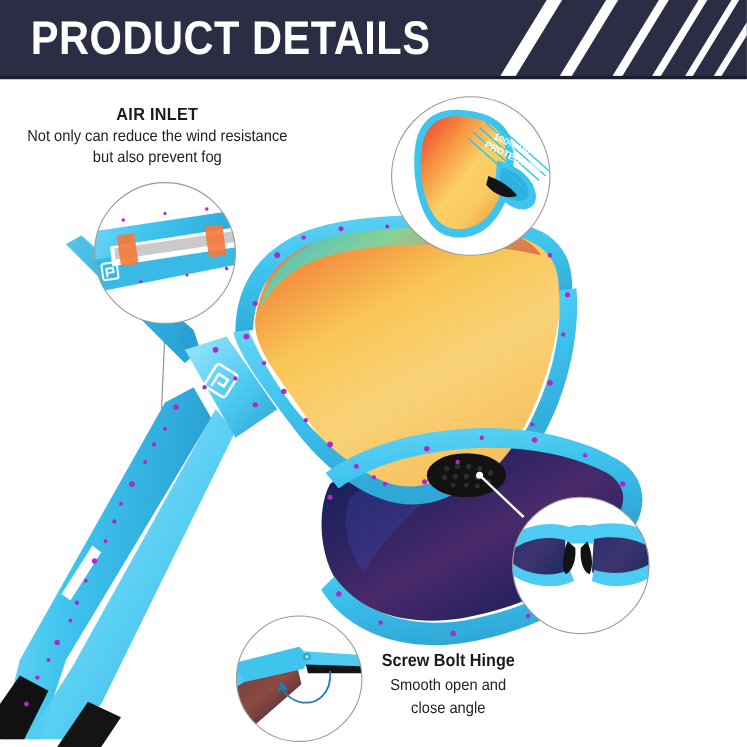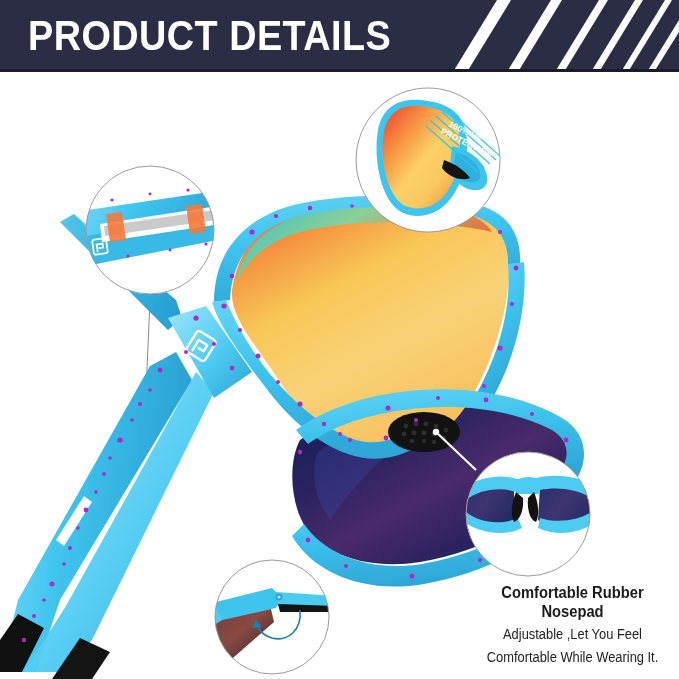--- a/index.html
+++ b/index.html
@@ -454,23 +454,27 @@
           </g>
 
           <path d="M180,628 L216,608 L222,620 L188,642 Z" fill="#4ecbf2"></path>
         </g>
         <circle cx="272" cy="617" r="57" fill="none" stroke="#9a9a9a" stroke-width="1"></circle>
       </g>
 
     </svg>
   </div>
 
-
-
-
-  <div class="callout" id="callout-nosepad">
-    <div class="callout-title">Comfortable Rubber</div>
-    <div class="callout-title">Nosepad</div>
-    <div class="callout-body">Adjustable ,Let You Feel</div>
-    <div class="callout-body">Comfortable While Wearing It.</div>
+  <div class="callout" id="callout-air-inlet">
+    <div class="callout-title">AIR INLET</div>
+    <div class="callout-body">Not only can reduce the wind resistance</div>
+    <div class="callout-body">but also prevent fog</div>
   </div>
 
+
+  <div class="callout" id="callout-hinge">
+    <div class="callout-title">Screw Bolt Hinge</div>
+    <div class="callout-body">Smooth open and</div>
+    <div class="callout-body">close angle</div>
+  </div>
+
+
 </div>
 
 </body></html>

